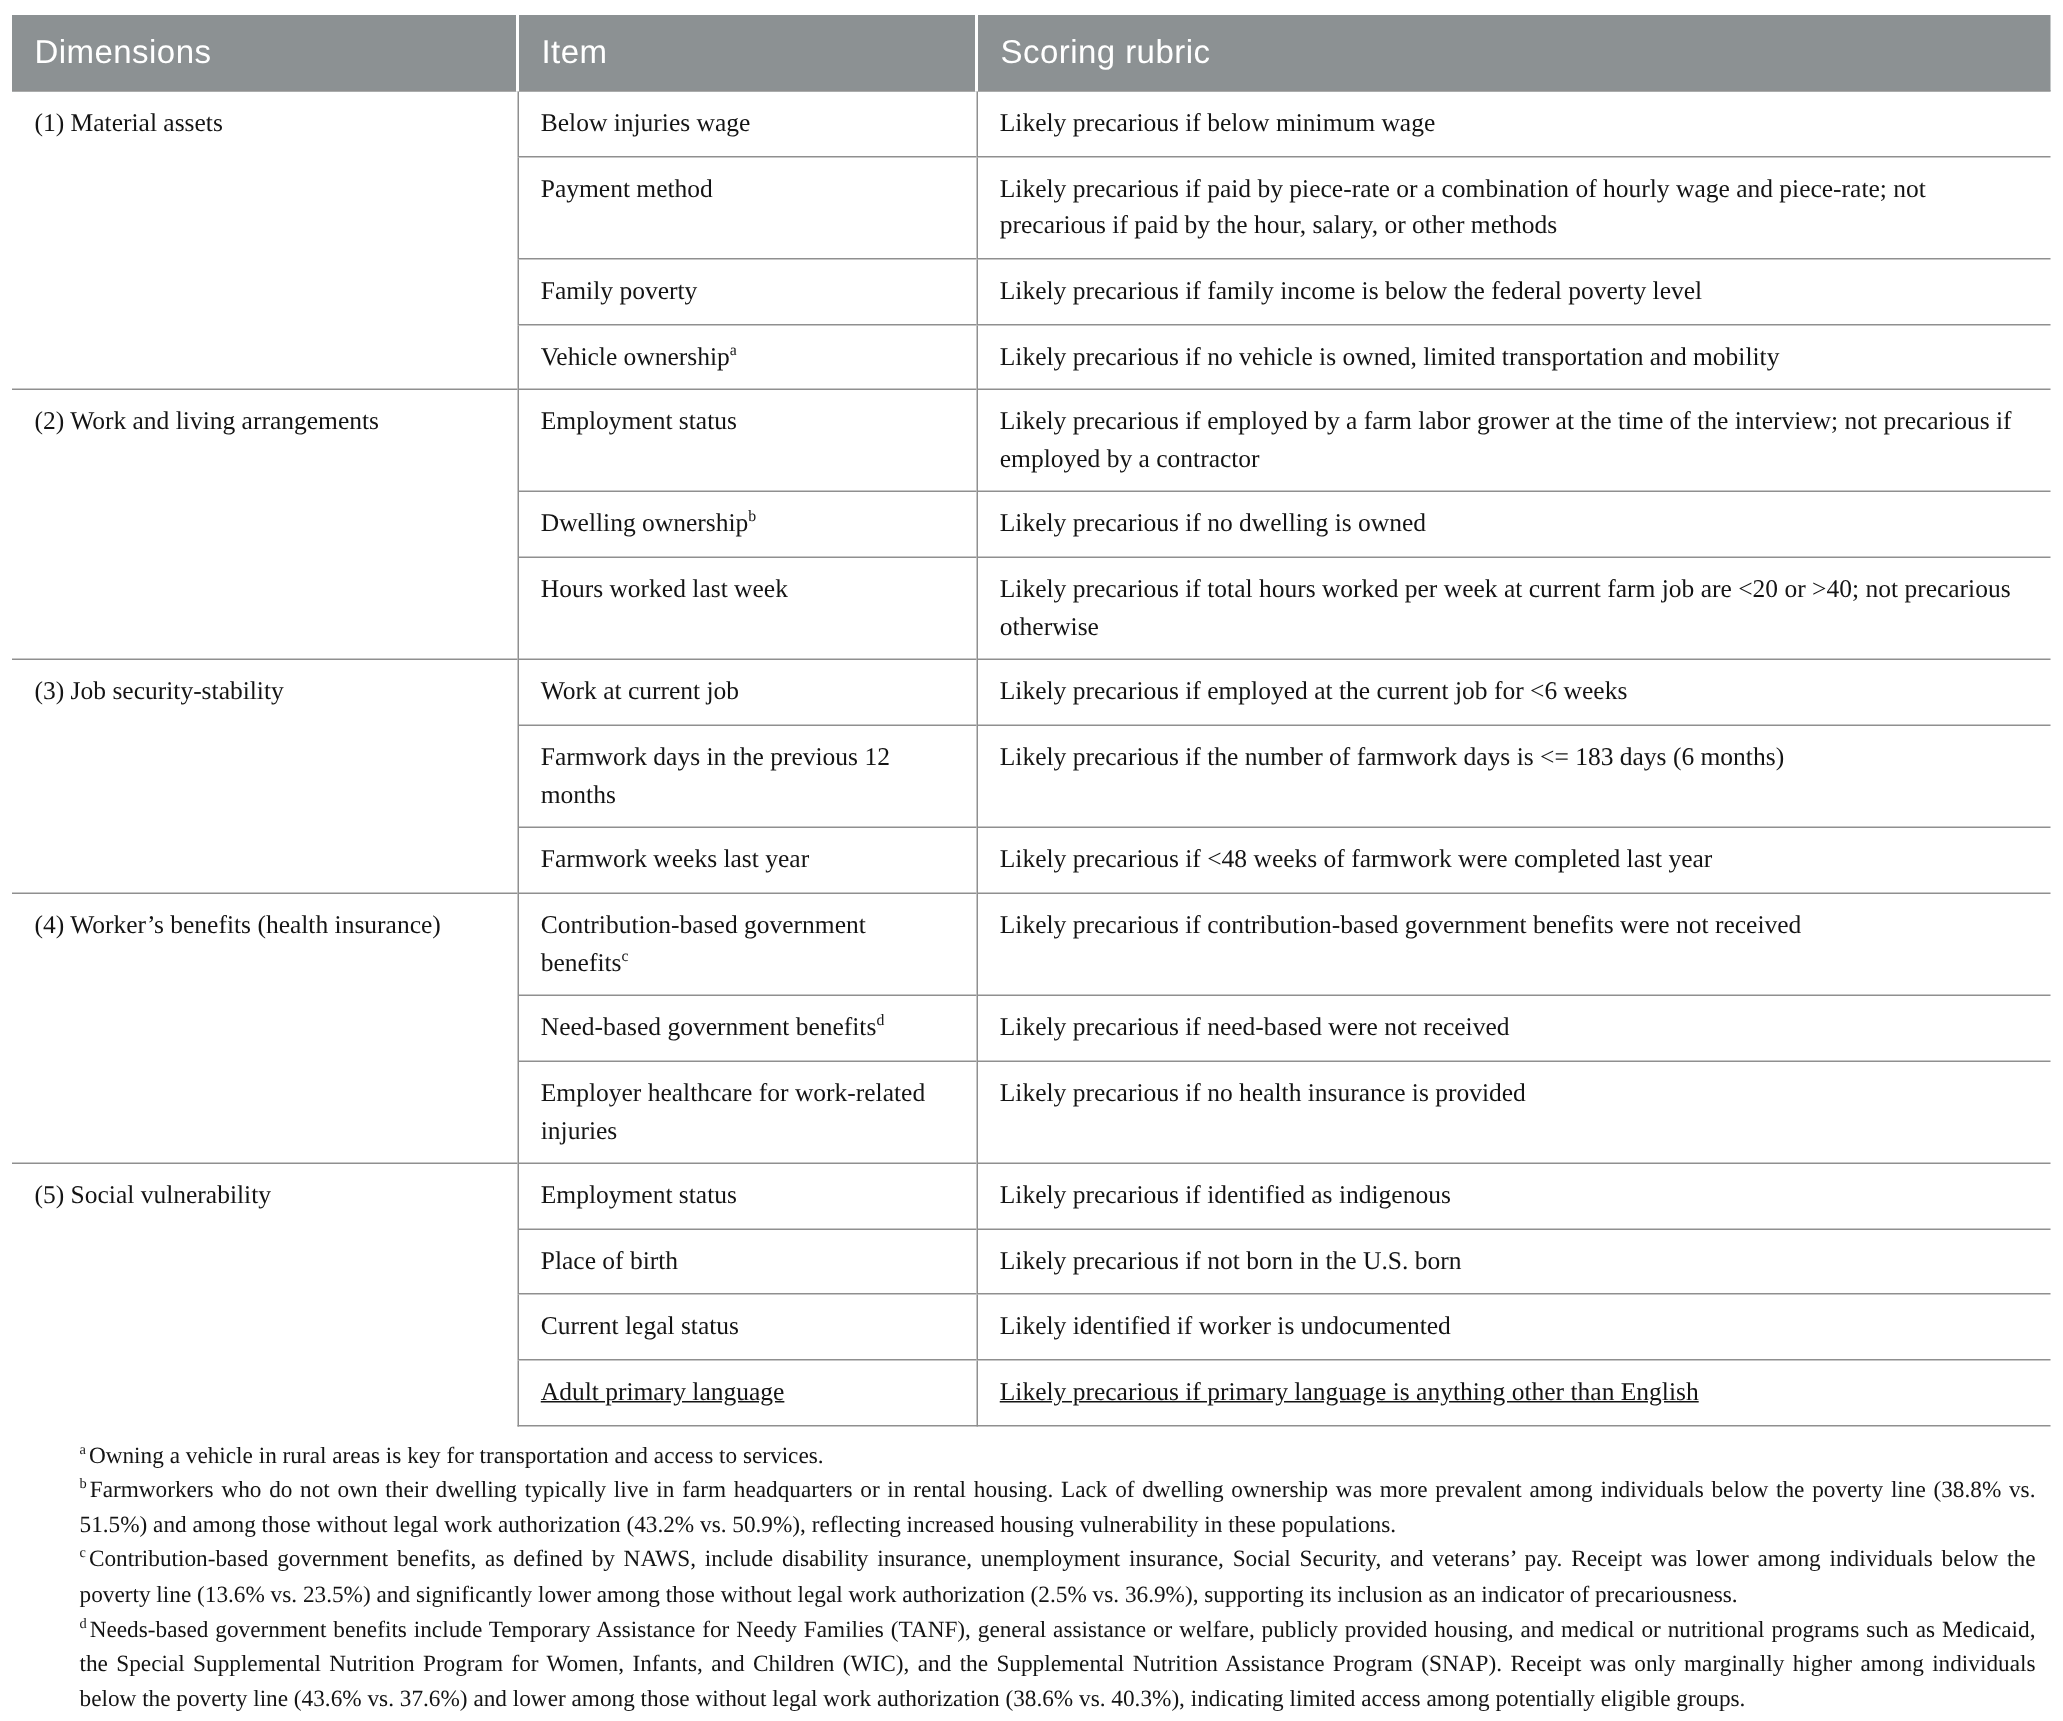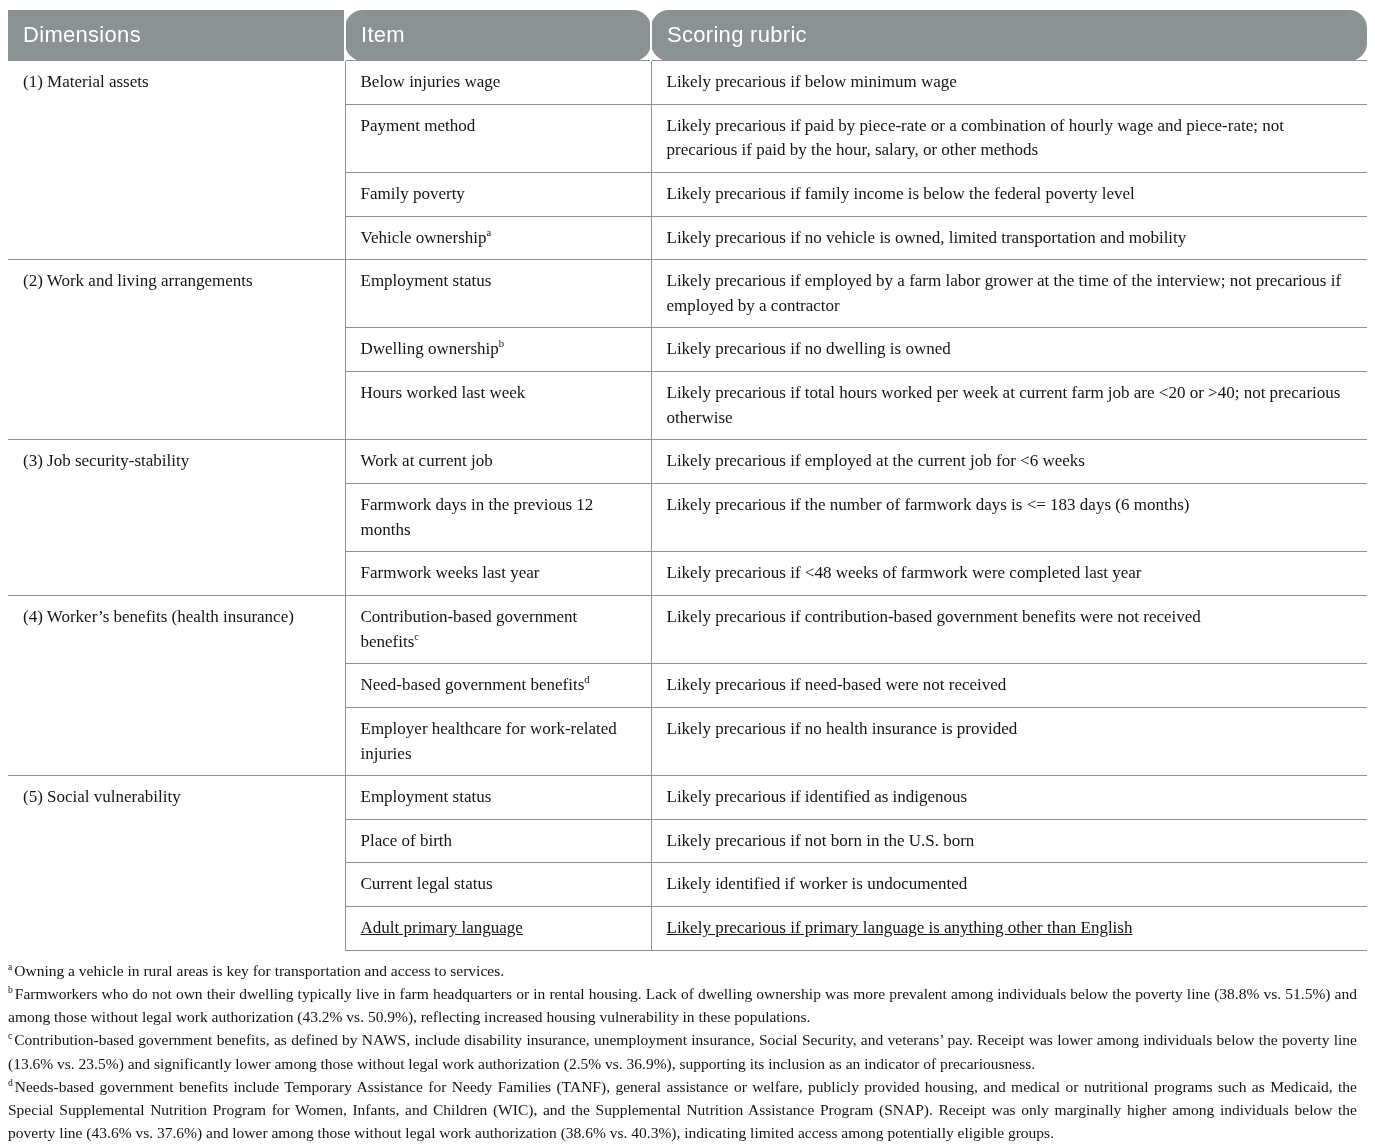--- a/index.html
+++ b/index.html
@@ -30,21 +30,20 @@
     font-weight:400;
     font-size:22px;
     letter-spacing:0.3px;
     text-align:left;
     padding:12px 15px;
     height:44px;
     border-bottom:1px solid var(--border);
   }
   thead th + th{
     border-left:2px solid #ffffff;
-    border-radius:18px;
   }
   td{
     vertical-align:top;
     font-size:17px;
     line-height:1.45;
     padding:9px 15px 9px 15px;
     border-top:1px solid var(--border);
   }
   td.dim-cell{
     padding-left:15px;
@@ -58,20 +57,21 @@
     text-decoration:underline;
   }
   sup{
     font-size:0.62em;
     line-height:0;
     vertical-align:super;
   }
   .footnotes{
     margin-top:8px;
     padding:0 10px 0 0;
+    margin-left:45px;
   }
   .footnote{
     font-size:15.5px;
     line-height:1.5;
     text-align:justify;
   }
   .footnote .fn-marker{
     margin-right:2px;
   }
 </style>

